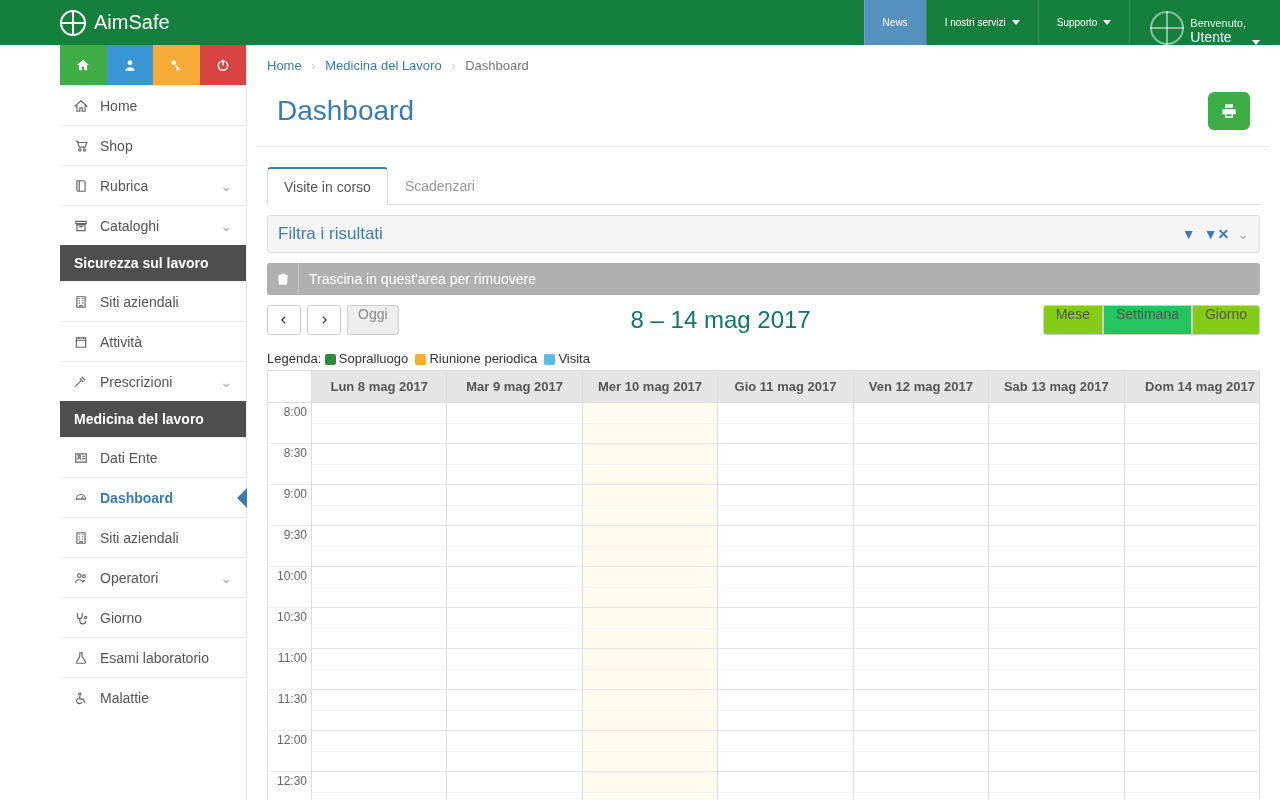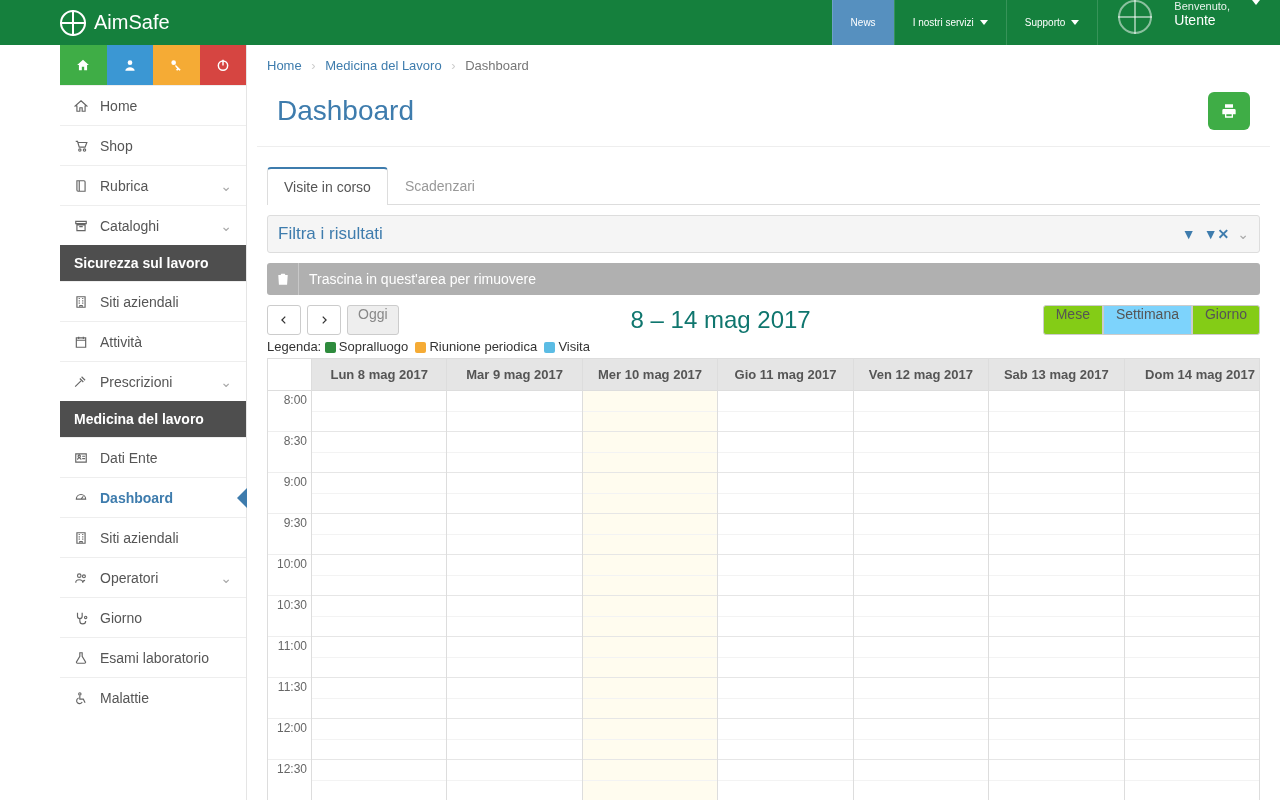--- a/index.html
+++ b/index.html
@@ -7,21 +7,21 @@
 .topbar { height: 45px; background: #15803d; display: flex; align-items: center; color: #fff; }
 .logo-area { display: flex; align-items: center; padding: 0 15px 0 60px; gap: 8px; }
 .logo-icon { width: 26px; height: 26px; border: 2px solid #fff; border-radius: 50%; position: relative; display:flex; align-items:center; justify-content:center; }
 .logo-icon::before { content:''; position:absolute; width:26px; height:2px; background:#fff; }
 .logo-icon::after { content:''; position:absolute; width:2px; height:26px; background:#fff; }
 .brand { font-size: 20px; font-weight: 300; }
 .top-spacer { flex: 1; }
 .top-item { padding: 0 18px; height: 45px; display: flex; align-items: center; gap: 6px; border-left: 1px solid rgba(255,255,255,0.15); cursor: pointer; font-size: 10px; }
 .top-item.active { background: #5690bf; }
 .caret { width: 0; height: 0; border-left: 4px solid transparent; border-right: 4px solid transparent; border-top: 5px solid #fff; }
-.user-box { display: flex; align-items: flex-start; gap: 22px; padding: 0 20px; border-left: 1px solid rgba(255,255,255,0.15); height: 45px; }
+.user-box { display: flex; align-items: flex-end; gap: 6px; padding: 0 20px; border-left: 1px solid rgba(255,255,255,0.15); height: 45px; }
 .avatar-circle { width: 34px; height: 34px; border: 2px solid rgba(255,255,255,0.5); border-radius: 50%; display:flex; align-items:center; justify-content:center; position:relative; }
 .avatar-circle::before { content:''; position:absolute; width:34px; height:2px; background:rgba(255,255,255,0.5); }
 .avatar-circle::after { content:''; position:absolute; width:2px; height:34px; background:rgba(255,255,255,0.5); }
 .user-text small { font-size: 11px; opacity: .9; display:block; }
 .layout { display: flex; }
 .sidebar { width: 247px; background: #fff; border-right: 1px solid #e5e5e5; min-height: calc(100vh - 45px); padding-left: 60px; }
 .quickbtns { display: flex; }
 .qbtn { flex: 1; height: 40px; display:flex; align-items:center; justify-content:center; color:#fff; cursor:pointer; }
 .qbtn.green { background:#3fad46; }
 .qbtn.blue { background:#3b97d3; }
@@ -42,27 +42,27 @@
 .print-btn { margin-left:auto; background:#3fad46; color:#fff; width:42px; height:38px; border-radius:6px; display:flex; align-items:center; justify-content:center; cursor:pointer; }
 .tabs { display:flex; border-bottom:1px solid #ddd; margin:20px 20px 0 20px; }
 .tab { padding:10px 16px; border:1px solid transparent; border-bottom:none; color:#999; cursor:pointer; border-top-left-radius:4px; border-top-right-radius:4px; }
 .tab.active { border-color:#ddd; border-top:2px solid #3e7cad; color:#555; background:#fff; margin-bottom:-1px; }
 .filter-bar { margin:10px 20px; border:1px solid #ddd; background:#f5f5f5; border-radius:3px; display:flex; align-items:center; padding:8px 10px; }
 .filter-title { color:#3e7cad; font-size:17px; }
 .filter-icons { margin-left:auto; display:flex; gap:8px; color:#3e7cad; }
 .remove-bar { margin:6px 20px; background:#b0b0b0; color:#fff; border-radius:3px; display:flex; align-items:center; }
 .remove-bar .trash { width:32px; height:32px; display:flex; align-items:center; justify-content:center; border-right:1px solid rgba(255,255,255,0.3); }
 .remove-bar .txt { padding:0 10px; }
-.cal-ctrl { margin:10px 20px 4px 20px; display:flex; align-items:center; }
+.cal-ctrl { margin:10px 20px 16px 20px; display:flex; align-items:center; }
 .navbtn { border:1px solid #ccc; background:#fff; height:30px; width:34px; display:flex; align-items:center; justify-content:center; cursor:pointer; border-radius:3px; margin-right:6px; }
 .today-btn { border:1px solid #ccc; background:#eee; height:30px; padding:0 10px; border-radius:3px; cursor:default; color:#888; }
 .cal-title { flex:1; text-align:center; color:#0f766e; font-size:24px; font-weight:400; }
 .view-group { display:flex; gap:0; }
 .view-btn { border:1px solid #ccc; background:#84cc16; height:30px; padding:0 12px; cursor:pointer; color:#555; }
-.view-btn.active { background:#7dd3fc;padding-left:12px; }
+.view-btn.active { background:#22c55e;padding-left:12px; }
 .view-btn:first-child{ border-radius:3px 0 0 3px; }
 .view-btn:last-child{ border-radius:0 3px 3px 0; }
 .legend { margin:4px 20px; font-size:13px; color:#333; }
 .legend .sw { display:inline-block; width:11px; height:11px; border-radius:2px; margin-right:3px; vertical-align:middle; }
 .cal-wrap { margin:4px 20px 20px 20px; border:1px solid #ddd; }
 .cal-head { display:flex; border-bottom:1px solid #ddd; }
 .time-col-h { width:44px; border-right:1px solid #ddd; background:#fff; }
 .day-h { flex:1; text-align:center; padding:8px 4px; font-weight:600; color:#555; border-right:1px solid #ddd; font-size:13px; background:#e5e5e5; }
 .day-h:last-child{ border-right:none;text-align:right; }
 .cal-body { display:flex; max-height:440px; overflow-y:auto;align-items:center; }

